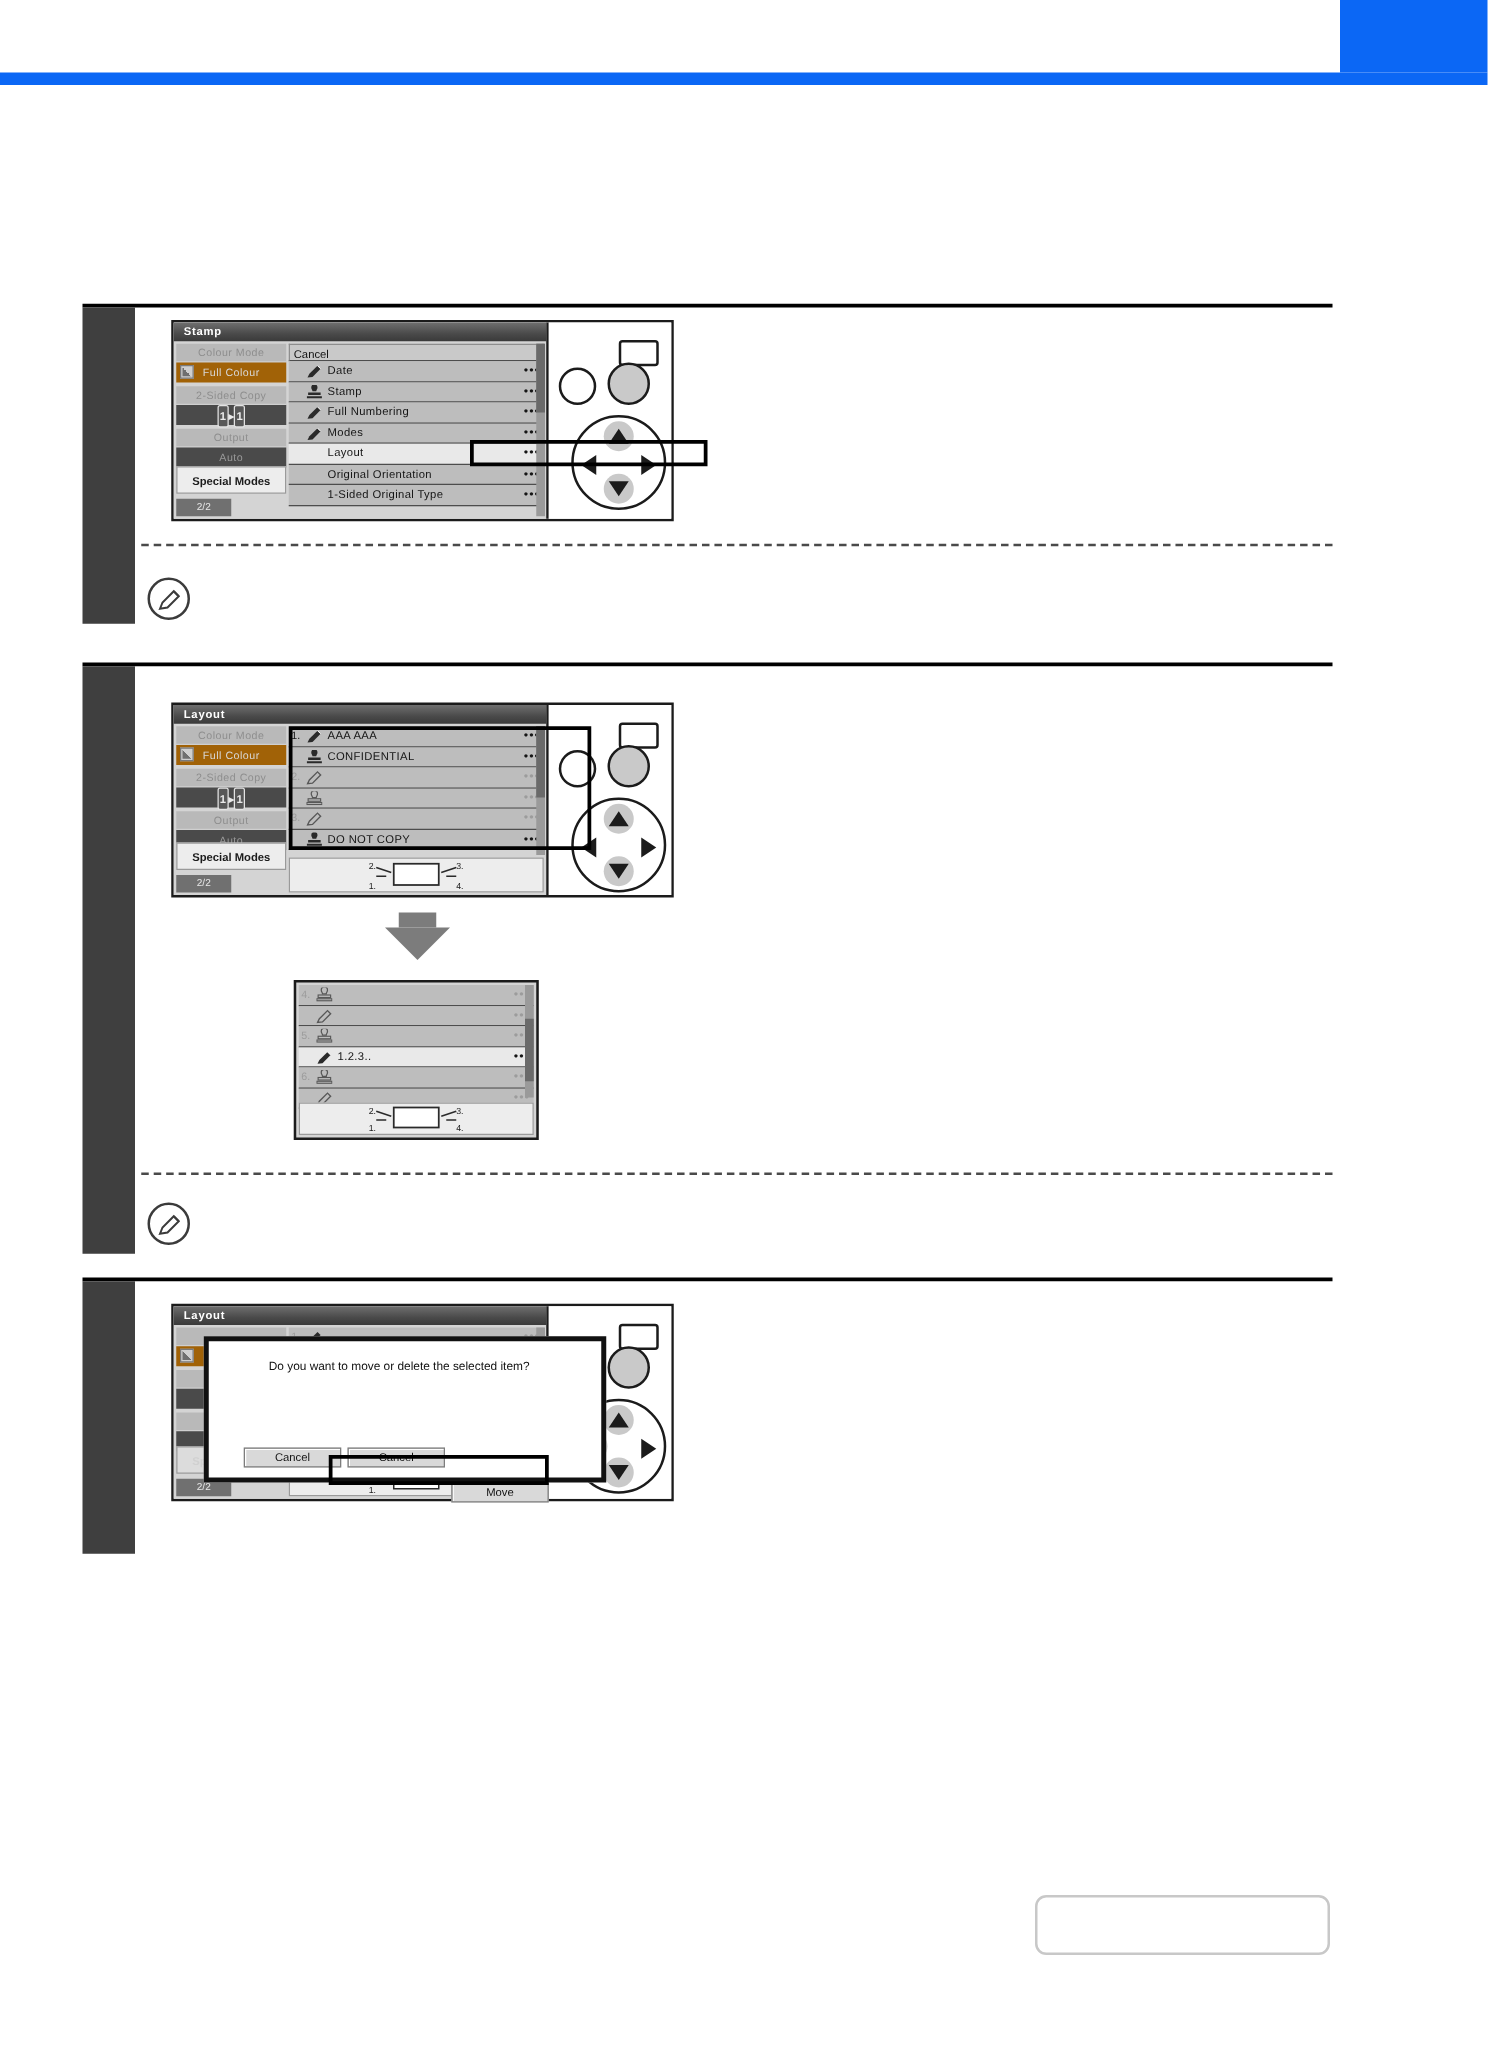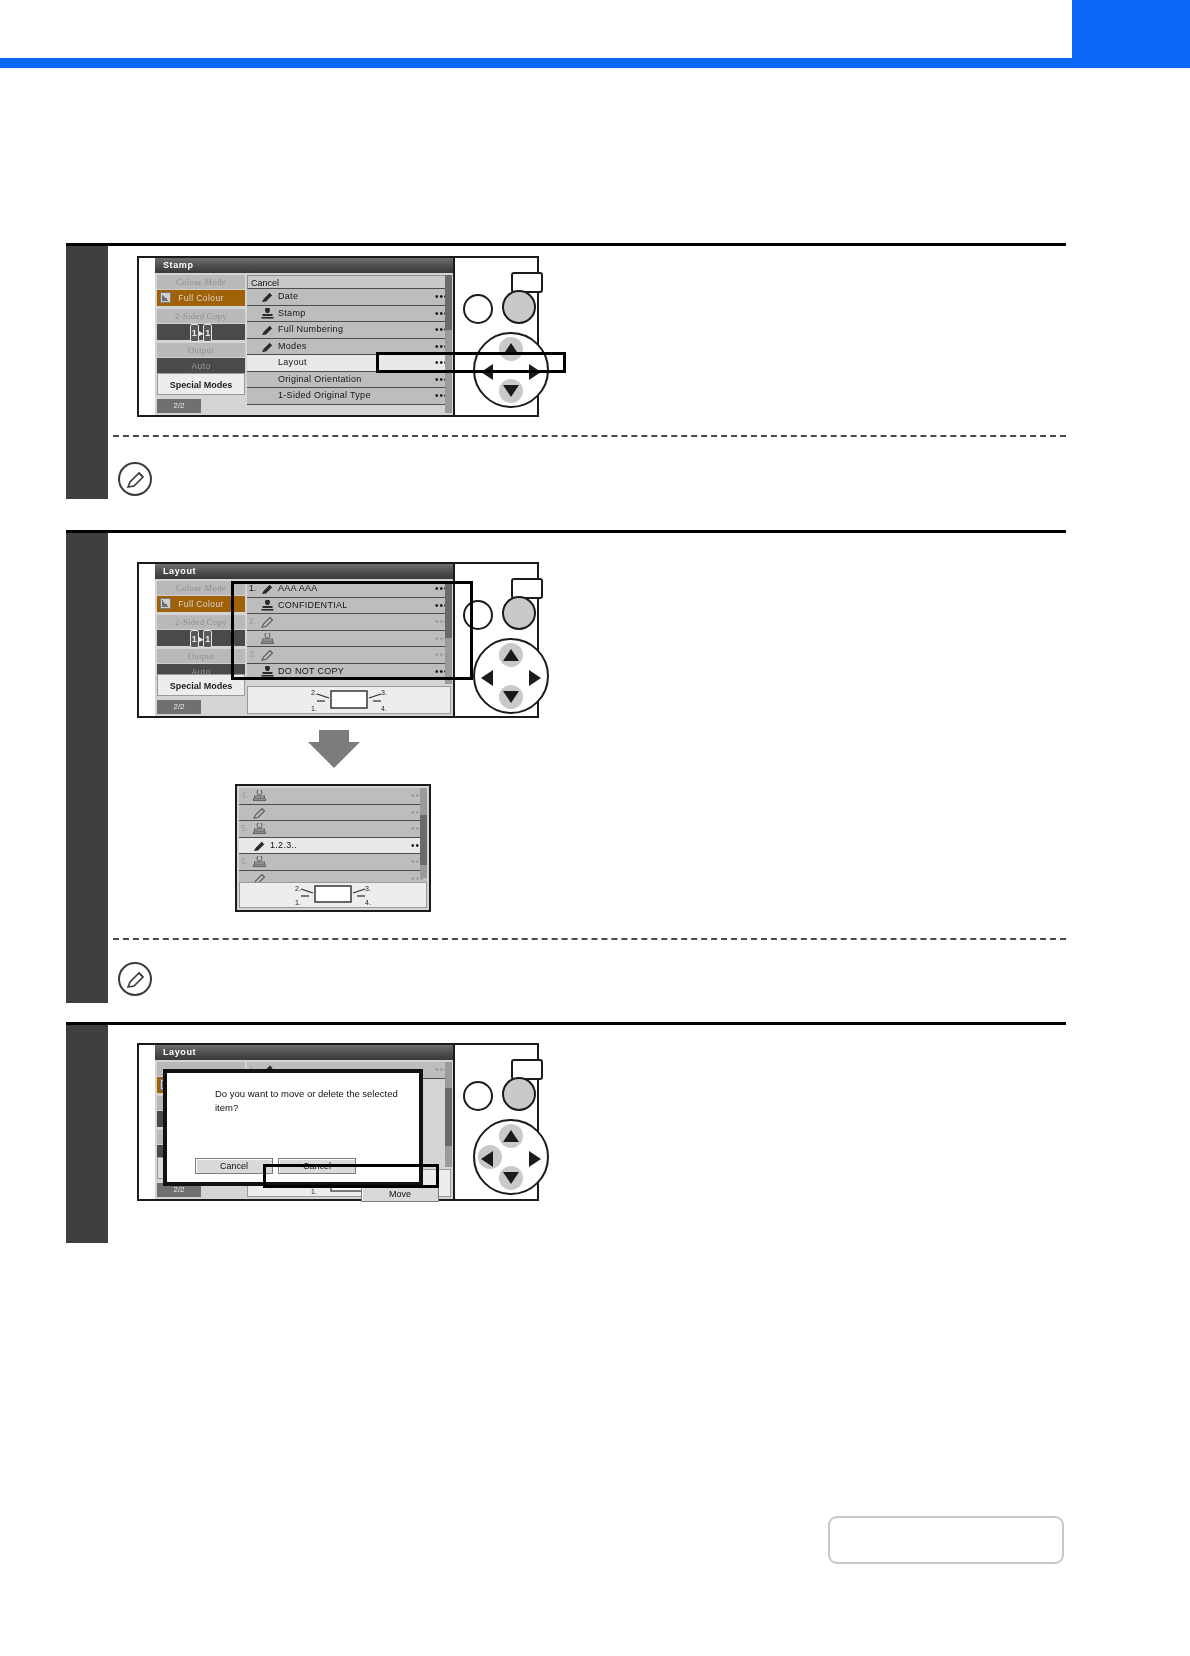--- a/index.html
+++ b/index.html
@@ -23,34 +23,34 @@
   
   .note-icon{position:absolute;width:34px;height:34px;border-radius:50%;
              border:2px solid #3b3b3b;background:#fff;box-sizing:border-box;}
   .note-icon svg{position:absolute;left:6px;top:6px;}
 
   
   .panel{position:absolute;background:#ffffff;border:2px solid #1b1b1b;box-sizing:border-box;}
   .panel-inner{position:absolute;left:0;top:0;right:0;bottom:0;display:flex;}
 
   .lcd{position:relative;width:300px;height:100%;background:#d4d4d4;
-       border-right:2px solid #1b1b1b;box-sizing:border-box;margin-left:16px;}
+       border-right:2px solid #1b1b1b;box-sizing:border-box;}
 
   .titlebar{position:absolute;left:0;top:0;width:100%;height:15px;
             background:linear-gradient(180deg,#6f6f6f 0%,#4a4a4a 60%,#3a3a3a 100%);
             color:#ffffff;font-size:9px;line-height:15px;padding-left:8px;
             box-sizing:border-box;letter-spacing:.6px;font-weight:bold;}
 
   .lcd-body{position:absolute;left:0;top:15px;right:0;bottom:0;}
 
   
   .leftcol{position:absolute;left:2px;top:2px;width:88px;bottom:2px;}
   .lc-label{height:14px;line-height:14px;background:#b9b9b9;color:#8e8e8e;
             font-size:8.5px;text-align:center;letter-spacing:.4px;
-            border-bottom:1px solid #cfcfcf;font-family:Liberation Serif, serif;}
+            border-bottom:1px solid #cfcfcf;}
   .lc-value{height:16px;line-height:16px;background:#4a4a4a;color:#9a9a9a;
             font-size:8.5px;text-align:center;letter-spacing:.4px;position:relative;}
   .lc-value.light{background:#a16207;color:#d8d8d8;}
   .lc-gap{height:3px;}
   .lc-special{position:absolute;left:0;bottom:18px;width:100%;height:22px;
               line-height:22px;background:#ededed;color:#1c1c1c;font-size:9px;
               text-align:center;border:1px solid #9a9a9a;box-sizing:border-box;font-weight:bold;}
   .lc-page{position:absolute;left:0;bottom:0;width:44px;height:14px;line-height:14px;
            background:#707070;color:#e8e8e8;font-size:8px;text-align:center;}
 
@@ -498,21 +498,21 @@
         <div class="bulb" style="left:24px;top:45px;"></div>
         <div class="bulb" style="left:3px;top:24px;"></div>
         <div class="tri tri-u" style="left:28px;top:9px;"></div>
         <div class="tri tri-d" style="left:28px;top:51px;"></div>
         <div class="tri tri-l" style="left:6px;top:30px;"></div>
         <div class="tri tri-r" style="left:54px;top:30px;"></div>
       </div>
     </div>
   </div>
 
-  <div class="modal" style="left:24px;top:24px;width:260px;height:117px;">
+  <div class="modal" style="left:24px;top:24px;width:322px;height:117px;">
     <div class="modal-text">Do you want to move or delete the selected item?</div>
     <div class="modal-btns">
       <div class="mbtn" style="left:20px;width:78px;">Cancel</div>
       <div class="mbtn" style="left:103px;width:78px;">Cancel</div>
       <div class="mbtn" style="left:186px;width:78px;margin-top:28px;">Move</div>
     </div>
     <div class="focus" style="left:96px;top:91px;width:176px;height:24px;"></div>
   </div>
 </div>
 

